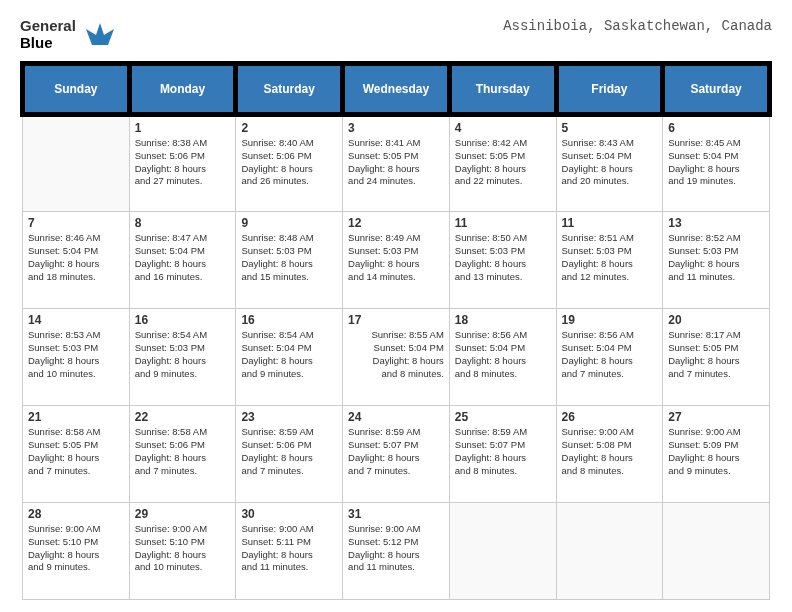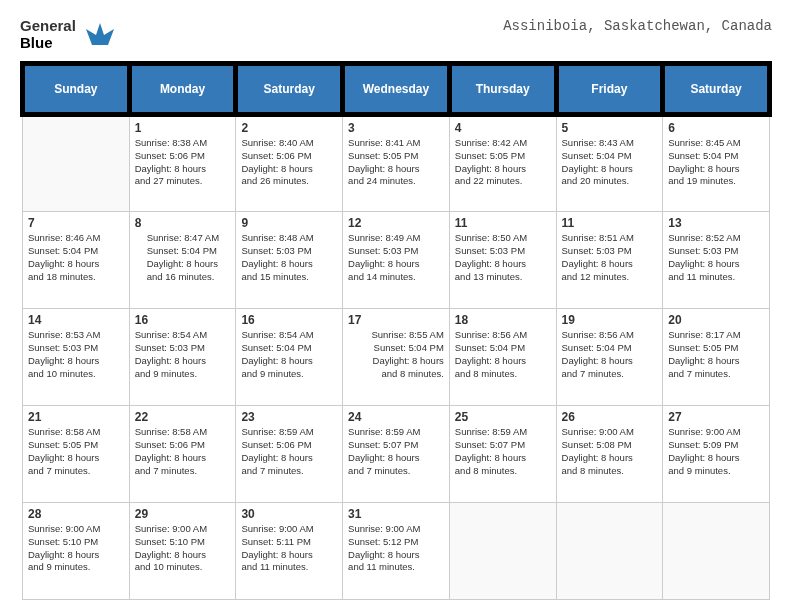--- a/index.html
+++ b/index.html
@@ -182,21 +182,21 @@
         <tr>
           <td>
             <span class="day-number">7</span>
             <div class="day-info" style="white-space: pre-line;">Sunrise: 8:46 AM
 Sunset: 5:04 PM
 Daylight: 8 hours
 and 18 minutes.</div>
           </td>
           <td>
             <span class="day-number">8</span>
-            <div class="day-info" style="white-space: pre-line; margin-left: 12px;">Sunrise: 8:47 AM
+            <div class="day-info" style="white-space: pre-line;">Sunrise: 8:47 AM
 Sunset: 5:04 PM
 Daylight: 8 hours
 and 16 minutes.</div>
           </td>
           <td>
             <span class="day-number">9</span>
             <div class="day-info" style="white-space: pre-line;">Sunrise: 8:48 AM
 Sunset: 5:03 PM
 Daylight: 8 hours
 and 15 minutes.</div>

